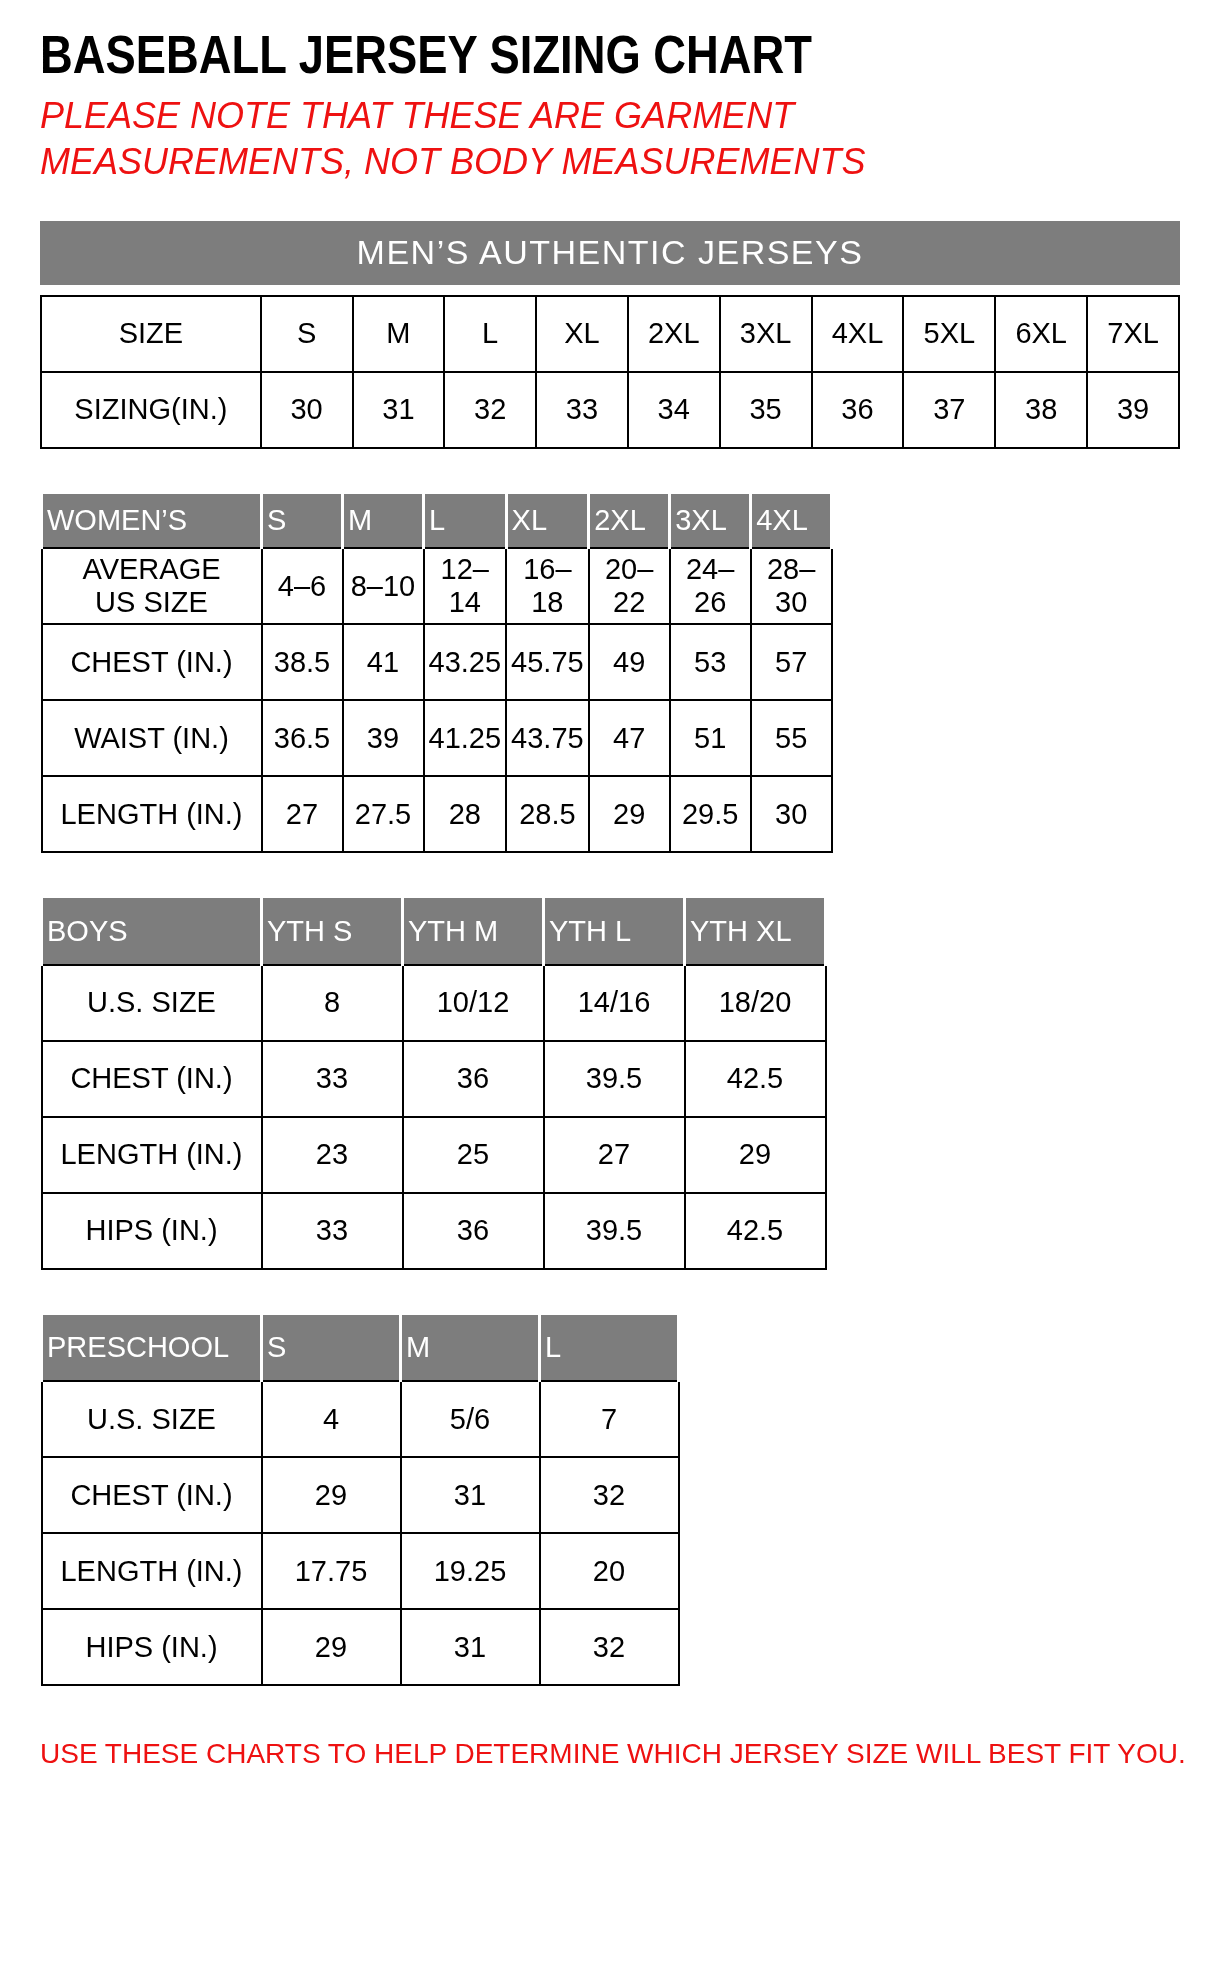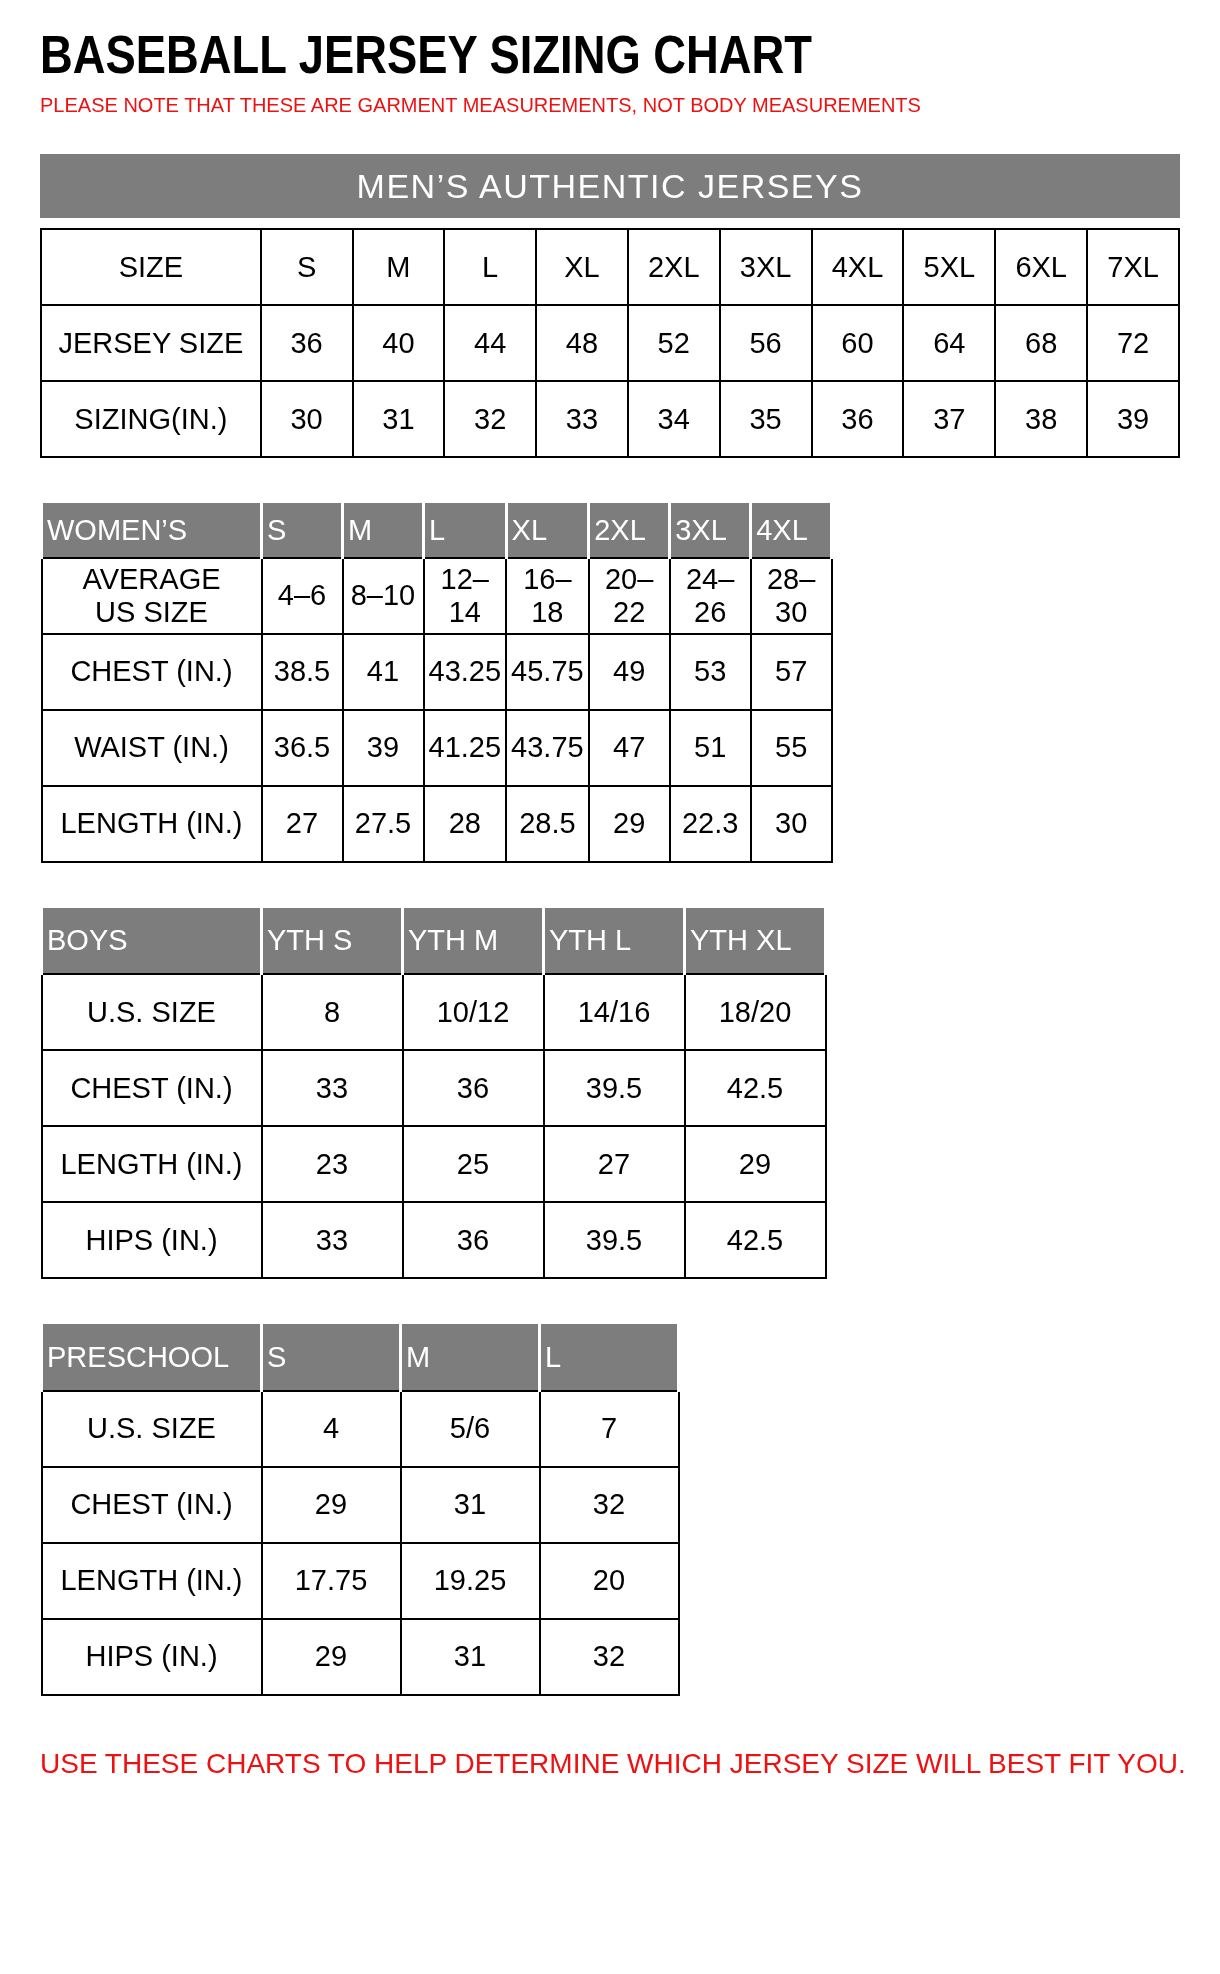--- a/index.html
+++ b/index.html
@@ -16,22 +16,22 @@
   }
   .page{padding:26px 40px 40px 40px;}
   .page-title{
     font-size:54px;font-weight:bold;line-height:1.05;
     margin:0 0 10px 0;letter-spacing:0;
     transform:scaleX(.84);transform-origin:left center;
     white-space:nowrap;
   }
   .note{
     color:var(--accent,#ee1111);
-    font-size:20px;line-height:1.28;
-    max-width:900px;margin:0;
+    font-size:36px;line-height:1.28;
+    max-width:900px;margin:0;font-style:italic;
   }
   .section{margin-top:42px;}
   .section.first{margin-top:36px;}
   .band{
     width:1140px;height:64px;
     background:var(--gray,#7d7d7d);
     color:#fff;display:flex;align-items:center;justify-content:center;
     font-size:34px;letter-spacing:1.5px;
     margin-bottom:10px;
   }
@@ -83,33 +83,20 @@
           <td>L</td>
           <td>XL</td>
           <td>2XL</td>
           <td>3XL</td>
           <td>4XL</td>
           <td>5XL</td>
           <td>6XL</td>
           <td>7XL</td>
         </tr>
         <tr>
-          <td>JERSEY SIZE</td>
-          <td>36</td>
-          <td>40</td>
-          <td>44</td>
-          <td>48</td>
-          <td>52</td>
-          <td>56</td>
-          <td>60</td>
-          <td>64</td>
-          <td>68</td>
-          <td>72</td>
-        </tr>
-        <tr>
           <td>SIZING(IN.)</td>
           <td>30</td>
           <td>31</td>
           <td>32</td>
           <td>33</td>
           <td>34</td>
           <td>35</td>
           <td>36</td>
           <td>37</td>
           <td>38</td>
@@ -169,21 +156,21 @@
           <td>51</td>
           <td>55</td>
         </tr>
         <tr>
           <td>LENGTH (IN.)</td>
           <td>27</td>
           <td>27.5</td>
           <td>28</td>
           <td>28.5</td>
           <td>29</td>
-          <td>22.3</td>
+          <td>29.5</td>
           <td>30</td>
         </tr>
       </tbody>
     </table>
   </section>
 
   <section class="section">
     <table class="t-boys">
       <colgroup>
           <col class="c-label">

